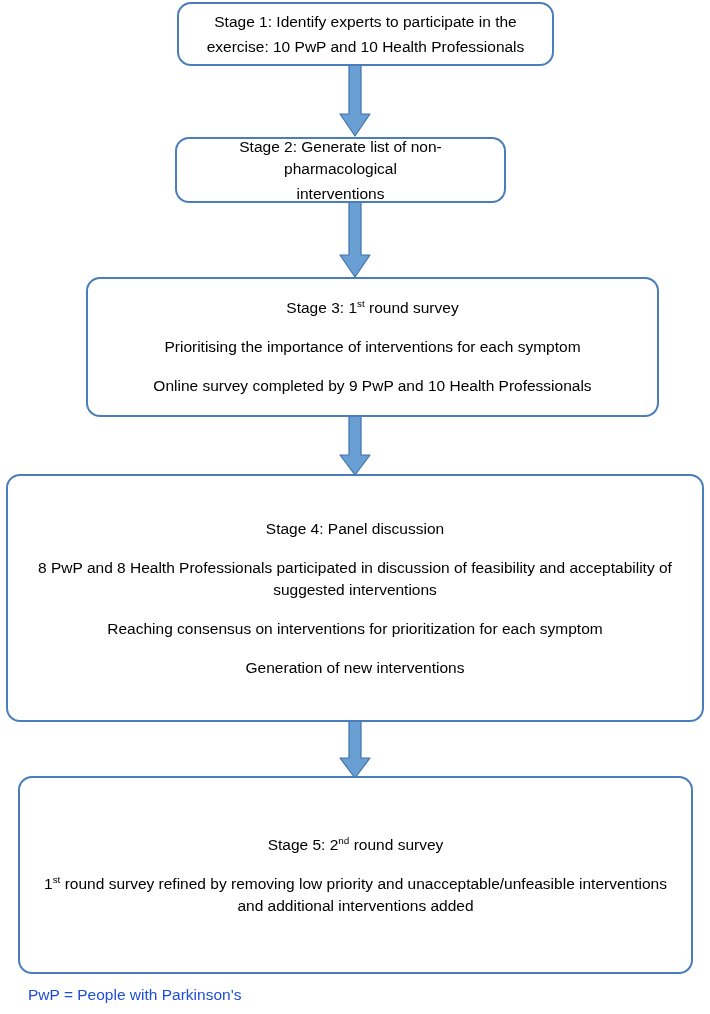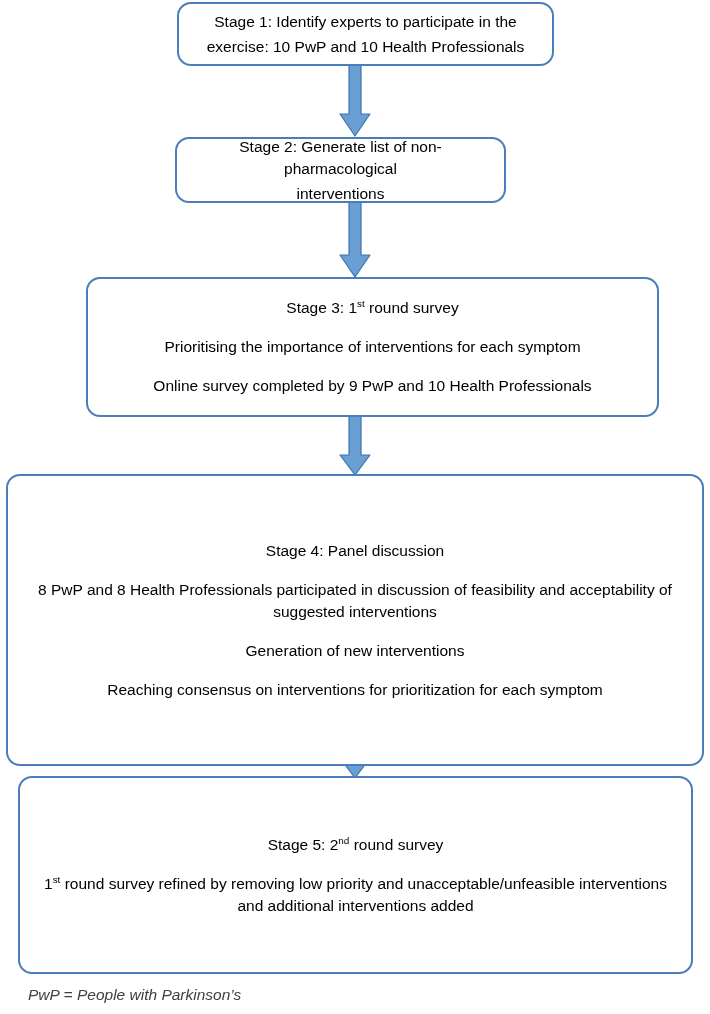--- a/index.html
+++ b/index.html
@@ -50,21 +50,21 @@
   .stage-line sup {
     font-size: 0.64em;
     vertical-align: super;
     line-height: 0;
   }
 
   
   #box-stage-1 { left: 177px; top: 2px;   width: 377px; height: 64px; }
   #box-stage-2 { left: 175px; top: 137px; width: 331px; height: 66px; }
   #box-stage-3 { left: 86px;  top: 277px; width: 573px; height: 140px; }
-  #box-stage-4 { left: 6px;   top: 474px; width: 698px; height: 292px; }
+  #box-stage-4 { left: 6px;   top: 474px; width: 698px; height: 248px; }
   #box-stage-5 { left: 18px;  top: 776px; width: 675px; height: 198px; }
 
   #box-stage-1 .stage-line + .stage-line,
   #box-stage-2 .stage-line + .stage-line { margin-top: 3px; }
 
   
   .arrow {
     position: absolute;
     left: 0;
     z-index: 1;
@@ -77,23 +77,22 @@
   #arrow-4-5 { left: 339px; top: 720px; }
 
   
   #footer-legend {
     position: absolute;
     left: 28px;
     top: 986px;
     font-family: "Liberation Sans", sans-serif;
     font-size: 15.5px;
     font-weight: 400;
-    color: #404040;
+    color: #1d4ed8;
     white-space: nowrap;
-    font-style: italic;
   }
 </style>
 </head>
 <body>
 
 <div id="canvas">
 
   <div class="stage-box" id="box-stage-1">
     <span class="stage-line">Stage 1: Identify experts to participate in the</span>
     <span class="stage-line">exercise: 10 PwP and 10 Health Professionals</span>
@@ -124,22 +123,22 @@
 
   <div class="arrow" id="arrow-3-4">
     <svg width="32" height="62" viewBox="0 0 32 62" aria-hidden="true">
       <polygon points="10,0 22,0 22,40 31,40 16,60 1,40 10,40" fill="#6A9FD4" stroke="#3F72AC" stroke-width="1.2" stroke-linejoin="round"></polygon>
     </svg>
   </div>
 
   <div class="stage-box" id="box-stage-4">
     <span class="stage-line">Stage 4: Panel discussion</span>
     <span class="stage-line">8 PwP and 8 Health Professionals participated in discussion of feasibility and acceptability of suggested interventions</span>
+    <span class="stage-line">Reaching consensus on interventions for prioritization for each symptom</span>
     <span class="stage-line">Generation of new interventions</span>
-    <span class="stage-line">Reaching consensus on interventions for prioritization for each symptom</span>
   </div>
 
   <div class="arrow" id="arrow-4-5">
     <svg width="32" height="60" viewBox="0 0 32 60" aria-hidden="true">
       <polygon points="10,0 22,0 22,38 31,38 16,58 1,38 10,38" fill="#6A9FD4" stroke="#3F72AC" stroke-width="1.2" stroke-linejoin="round"></polygon>
     </svg>
   </div>
 
   <div class="stage-box" id="box-stage-5">
     <span class="stage-line"><span>Stage 5: 2</span><sup>nd</sup><span> round survey</span></span>

